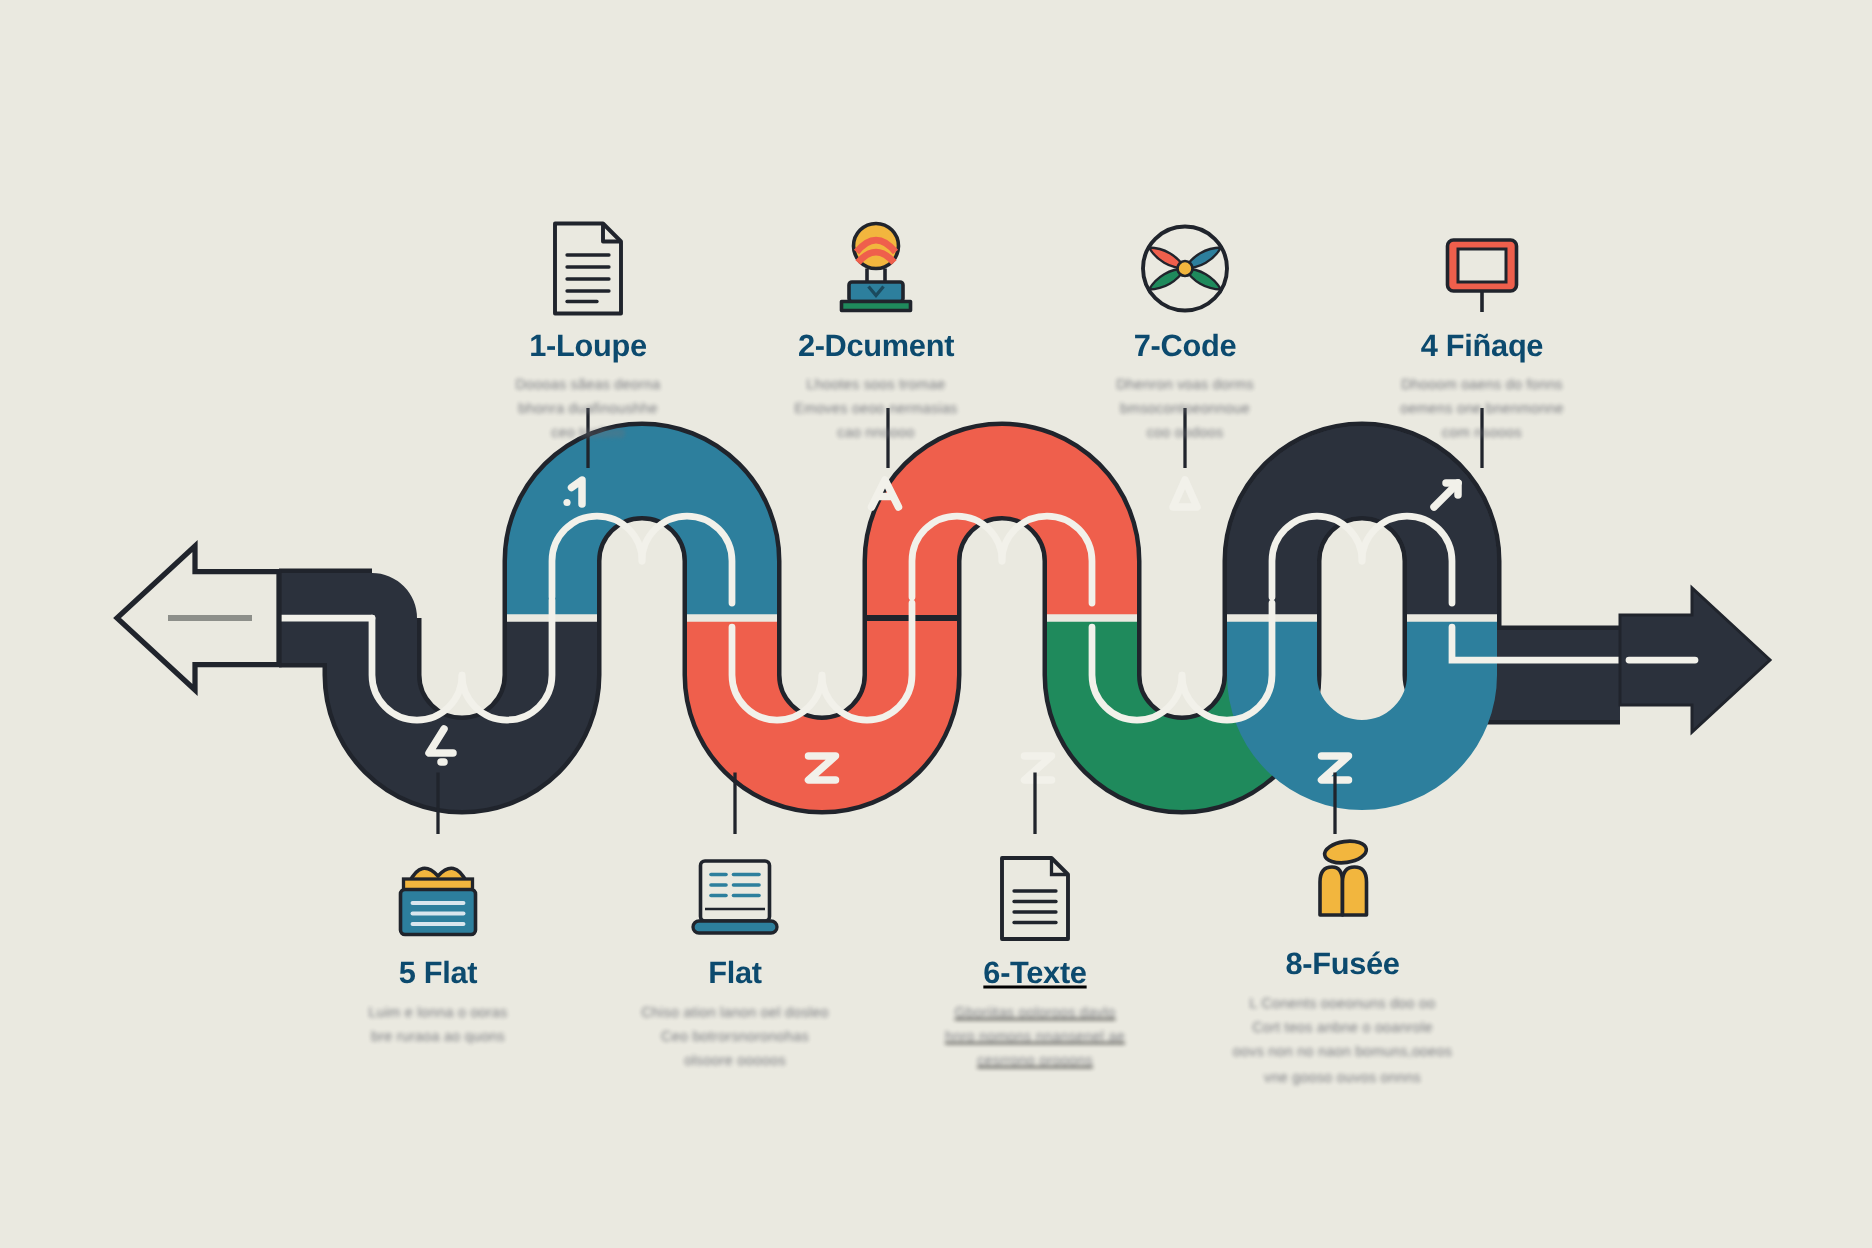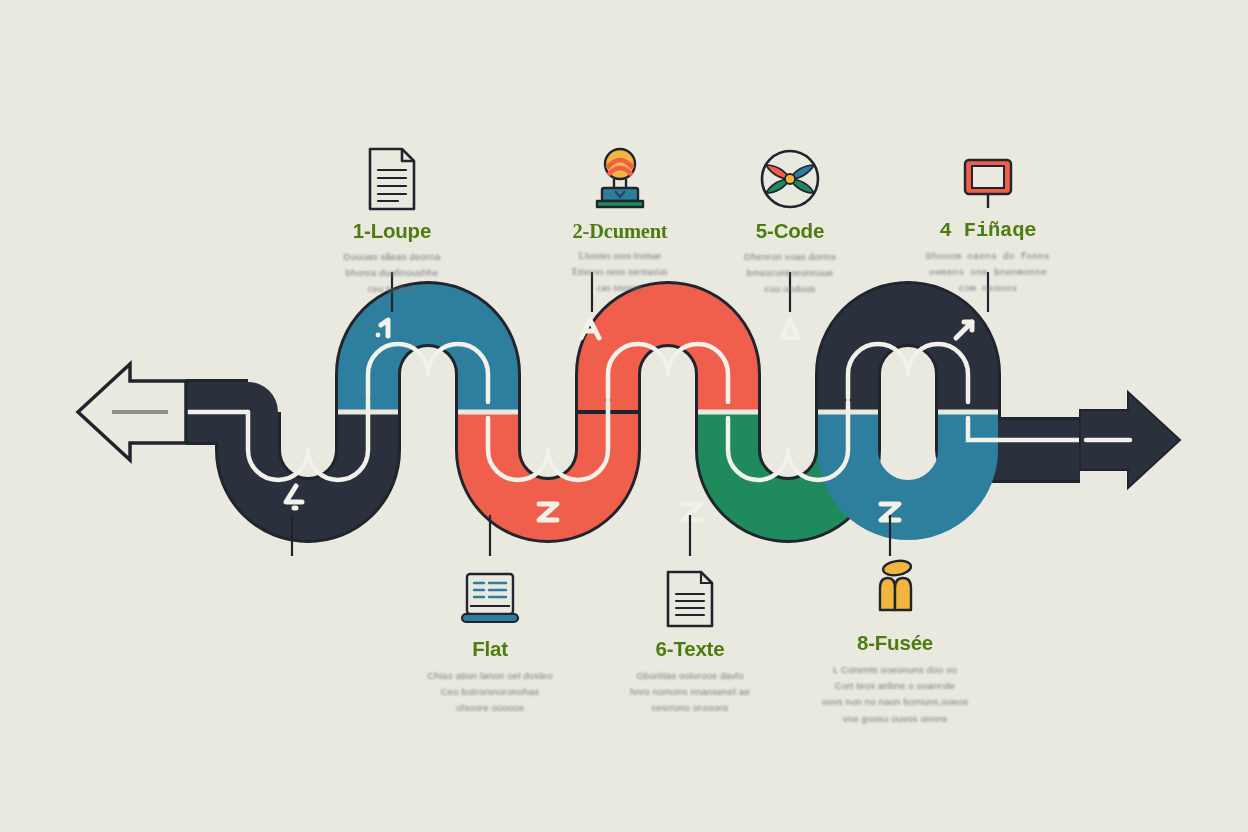--- a/index.html
+++ b/index.html
@@ -9,21 +9,21 @@
     background:#eae9e0;
     font-family:"Liberation Sans", sans-serif;
     overflow:hidden;position:relative;
   }
   #stage{position:absolute;inset:0;width:1248px;height:832px;}
   svg.layer{position:absolute;left:0;top:0;width:1248px;height:832px;}
 
   .label-group{position:absolute;text-align:center;}
   .icon-box{height:74px;display:flex;align-items:flex-end;justify-content:center;margin-bottom:8px;}
   .lbl-title{
-    font-size:20.5px;font-weight:bold;color:#4d7c0f;
+    font-size:20.5px;font-weight:bold;color:#0c4a6e;
     letter-spacing:-0.2px;white-space:nowrap;line-height:1.1;
     margin-bottom:9px;
   }
   .lbl-sub{
     display:flex;flex-direction:column;align-items:center;gap:4.5px;
   }
   
   .sub-line{
     font-size:9.5px;color:#6f7178;line-height:1.25;
     filter:blur(1.25px);opacity:.92;white-space:nowrap;
@@ -311,21 +311,21 @@
       </svg>
     </div>
     <div class="lbl-title">1-Loupe</div>
     <div class="lbl-sub">
       <div class="sub-line">Doooas sãeas deorna</div>
       <div class="sub-line">bhonra duafinoushhe</div>
       <div class="sub-line">ceo taoboo</div>
     </div>
   </div>
 
-  <div class="label-group top-grp" style="left:540px;top:138px;width:160px;font-family:Liberation Serif, serif;">
+  <div class="label-group top-grp" style="left:504px;top:138px;width:160px;">
     <div class="icon-box">
       <svg width="64" height="66" viewBox="0 0 64 66">
         <circle cx="32" cy="18" r="15" fill="#f2b63e" stroke="#20242c" stroke-width="2.4"></circle>
         <path d="M19,22 Q32,6 45,22" fill="none" stroke="#ef5f4c" stroke-width="4.5"></path>
         <path d="M20,29 Q32,15 44,29" fill="none" stroke="#ef5f4c" stroke-width="4.5"></path>
         <line x1="26" y1="33" x2="26" y2="44" stroke="#20242c" stroke-width="2.4"></line>
         <line x1="38" y1="33" x2="38" y2="44" stroke="#20242c" stroke-width="2.4"></line>
         <rect x="14" y="42" width="36" height="13" rx="2" fill="#2d7f9d" stroke="#20242c" stroke-width="2.4"></rect>
         <path d="M27,45 L32,51 L37,45" fill="none" stroke="#1b4a5e" stroke-width="2.2"></path>
         <path d="M9,55 H55 V61 H9 Z" fill="#1f8a5c" stroke="#20242c" stroke-width="2.4" stroke-linejoin="round"></path>
@@ -343,44 +343,63 @@
     <div class="icon-box">
       <svg width="62" height="64" viewBox="0 0 62 64">
         <circle cx="31" cy="31" r="28" fill="#eae9e0" stroke="#20242c" stroke-width="2.6"></circle>
         <path d="M31,31 A28,28 0 0 0 7,17 A28,28 0 0 0 31,31 Z" fill="#ef5f4c" stroke="#20242c" stroke-width="1.6"></path>
         <path d="M31,31 A28,28 0 0 1 55,17 A28,28 0 0 1 31,31 Z" fill="#2d7f9d" stroke="#20242c" stroke-width="1.6"></path>
         <path d="M31,31 A28,28 0 0 1 7,45 A28,28 0 0 1 31,31 Z" fill="#1f8a5c" stroke="#20242c" stroke-width="1.6"></path>
         <path d="M31,31 A28,28 0 0 0 55,45 A28,28 0 0 0 31,31 Z" fill="#1f8a5c" stroke="#20242c" stroke-width="1.6"></path>
         <circle cx="31" cy="31" r="5" fill="#f2b63e" stroke="#20242c" stroke-width="1.8"></circle>
       </svg>
     </div>
-    <div class="lbl-title">5-Code</div>
+    <div class="lbl-title">7-Code</div>
     <div class="lbl-sub">
       <div class="sub-line">Dhenron voas dorms</div>
       <div class="sub-line">bmsocontoeonnoue</div>
       <div class="sub-line">coo oodoos</div>
     </div>
   </div>
 
-  <div class="label-group top-grp" style="left:908px;top:138px;width:160px;font-family:Liberation Mono, monospace;">
+  <div class="label-group top-grp" style="left:908px;top:138px;width:160px;">
     <div class="icon-box">
       <svg width="62" height="60" viewBox="0 0 62 60">
         <rect x="8" y="8" width="46" height="34" rx="4" fill="#ef5f4c" stroke="#20242c" stroke-width="2.4"></rect>
         <rect x="15" y="14" width="32" height="22" fill="#eae9e0" stroke="#20242c" stroke-width="2"></rect>
         <line x1="31" y1="42" x2="31" y2="56" stroke="#20242c" stroke-width="2.4"></line>
       </svg>
     </div>
     <div class="lbl-title">4 Fiñaqe</div>
     <div class="lbl-sub">
       <div class="sub-line">Dhooom oaens do fonns</div>
       <div class="sub-line">oemens one bnenmonne</div>
       <div class="sub-line">com nsooos</div>
     </div>
   </div>
 
+  <div class="label-group" style="left:212px;top:556px;width:160px;">
+    <div class="icon-box">
+      <svg width="66" height="62" viewBox="0 0 66 62">
+        <path d="M14,20 Q22,4 33,16 Q44,4 52,20 Z" fill="#f2b63e" stroke="#20242c" stroke-width="2.4" stroke-linejoin="round"></path>
+        <rect x="10" y="18" width="46" height="8" fill="#f2b63e" stroke="#20242c" stroke-width="2.2"></rect>
+        <rect x="8" y="25" width="50" height="30" rx="3" fill="#2d7f9d" stroke="#20242c" stroke-width="2.4"></rect>
+        <g stroke="#d9e6ee" stroke-width="2.6" stroke-linecap="round">
+          <line x1="16" y1="34" x2="50" y2="34"></line>
+          <line x1="16" y1="41" x2="50" y2="41"></line>
+          <line x1="16" y1="48" x2="50" y2="48"></line>
+        </g>
+      </svg>
+    </div>
+    <div class="lbl-title">5 Flat</div>
+    <div class="lbl-sub">
+      <div class="sub-line">Luim e lonna o ooras</div>
+      <div class="sub-line">bre ruraoa ao quons</div>
+    </div>
+  </div>
 
   <div class="label-group" style="left:410px;top:556px;width:160px;">
     <div class="icon-box">
       <svg width="68" height="60" viewBox="0 0 68 60">
         <rect x="11" y="4" width="46" height="40" rx="3" fill="#eae9e0" stroke="#20242c" stroke-width="2.4"></rect>
         <g stroke="#2d7f9d" stroke-width="2.4" stroke-linecap="round">
           <line x1="18" y1="13" x2="28" y2="13"></line>
             <line x1="33" y1="13" x2="50" y2="13"></line>
           <line x1="18" y1="20" x2="28" y2="20"></line>
             <line x1="33" y1="20" x2="50" y2="20"></line>
@@ -392,21 +411,21 @@
       </svg>
     </div>
     <div class="lbl-title">Flat</div>
     <div class="lbl-sub">
       <div class="sub-line">Chiso ation lanon oel dosleo</div>
       <div class="sub-line">Ceo botrorsnoronohas</div>
       <div class="sub-line">olsoore ooooos</div>
     </div>
   </div>
 
-  <div class="label-group" style="left:610px;top:556px;width:160px;">
+  <div class="label-group" style="left:610px;top:556px;width:160px;text-decoration:underline;">
     <div class="icon-box">
       <svg width="58" height="62" viewBox="0 0 58 62">
         <path d="M7,4 H40 L51,15 V58 H7 Z" fill="none" stroke="#20242c" stroke-width="2.6" stroke-linejoin="round"></path>
         <path d="M40,4 L40,15 L51,15" fill="none" stroke="#20242c" stroke-width="2.2"></path>
         <g stroke="#20242c" stroke-width="2.2" stroke-linecap="round">
           <line x1="15" y1="26" x2="43" y2="26"></line>
             <line x1="15" y1="33" x2="43" y2="33"></line>
           <line x1="15" y1="40" x2="43" y2="40"></line>
             <line x1="15" y1="47" x2="43" y2="47"></line>
         </g>

